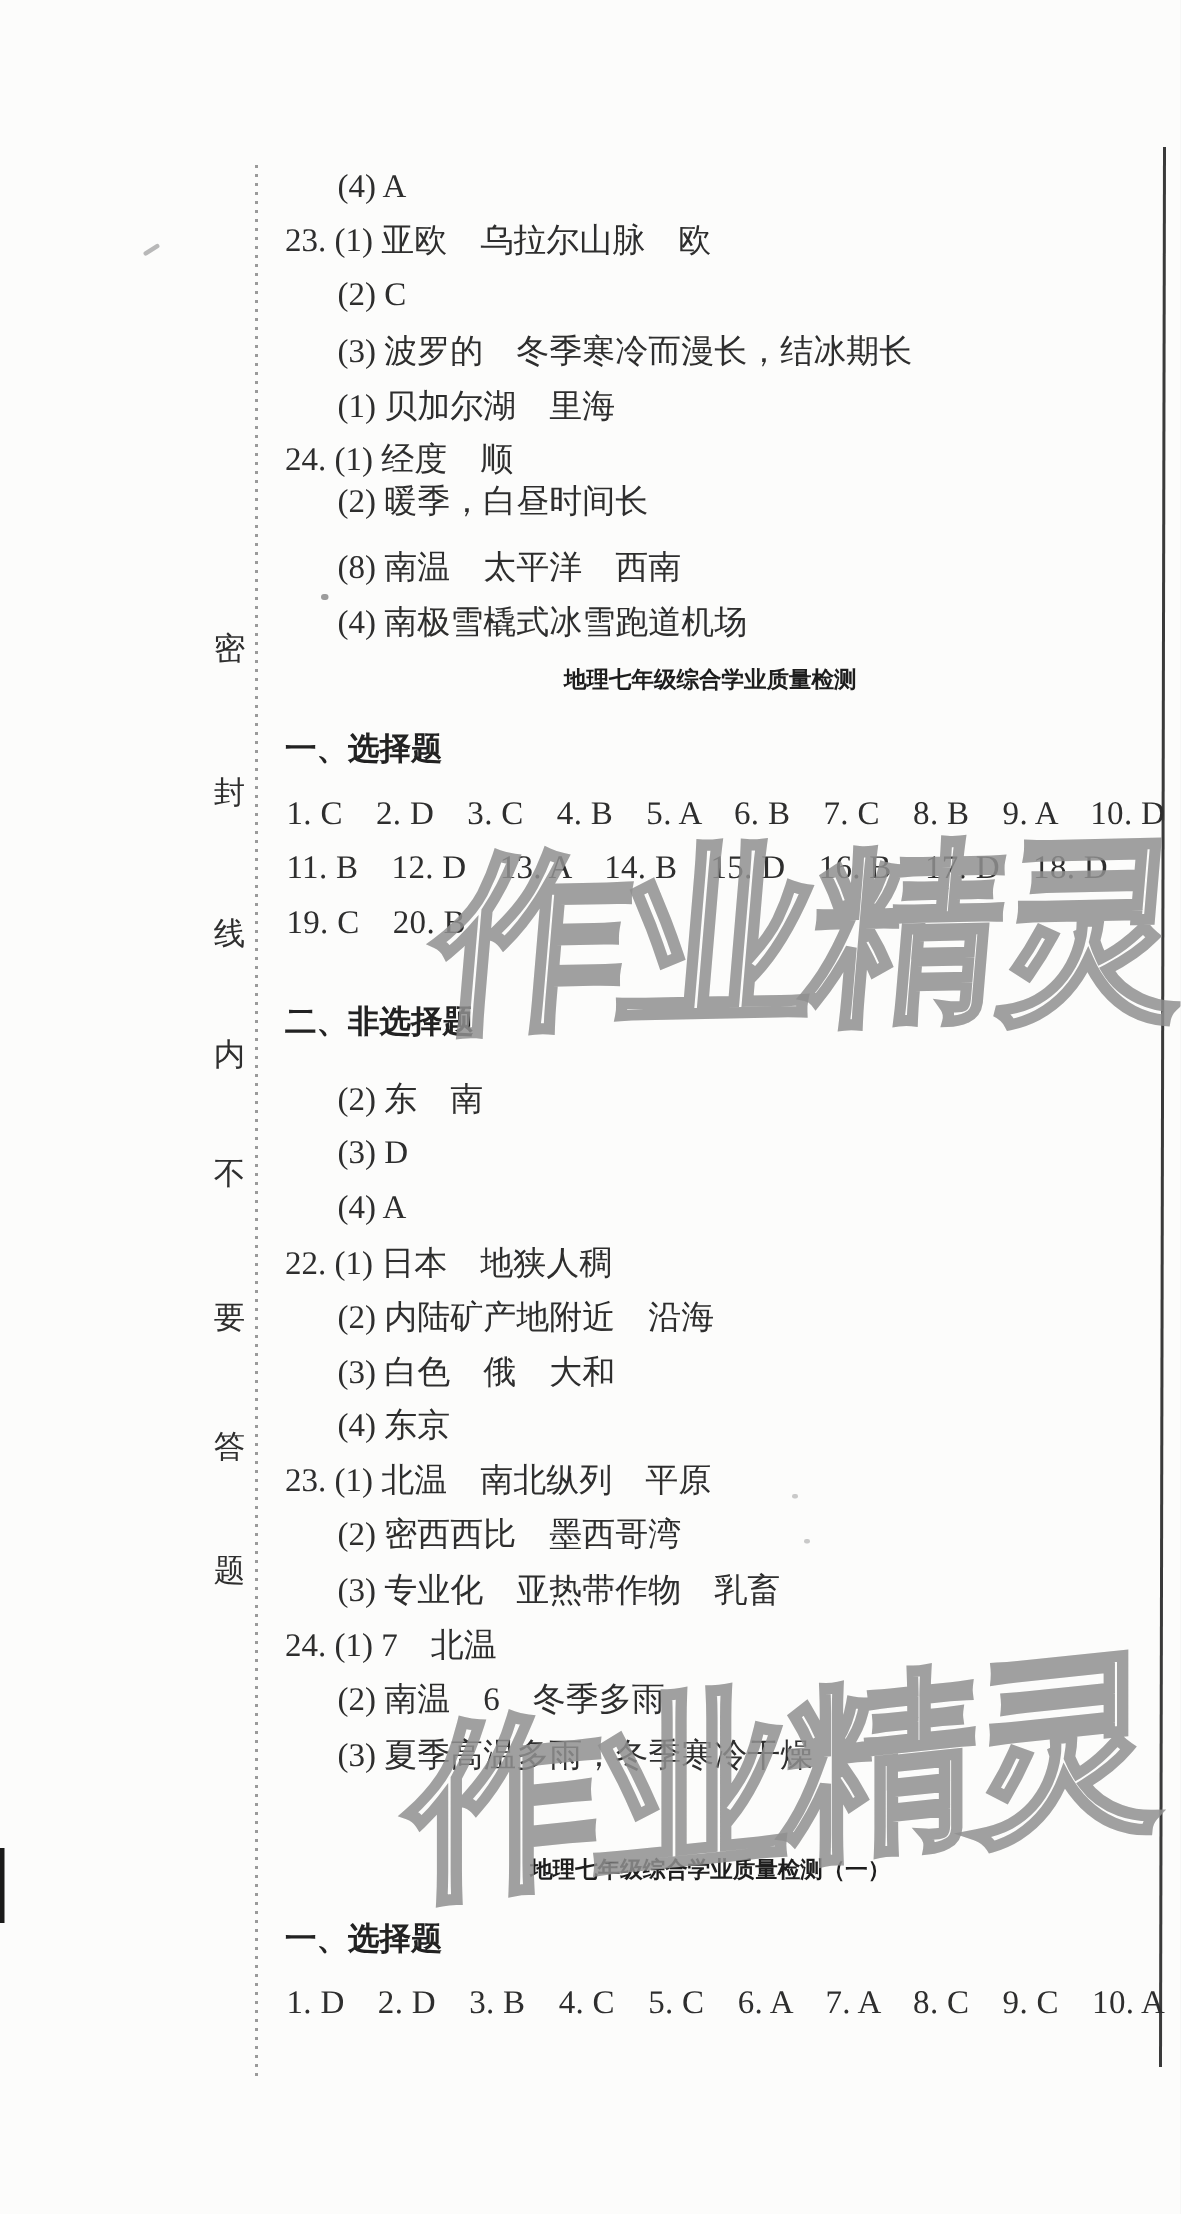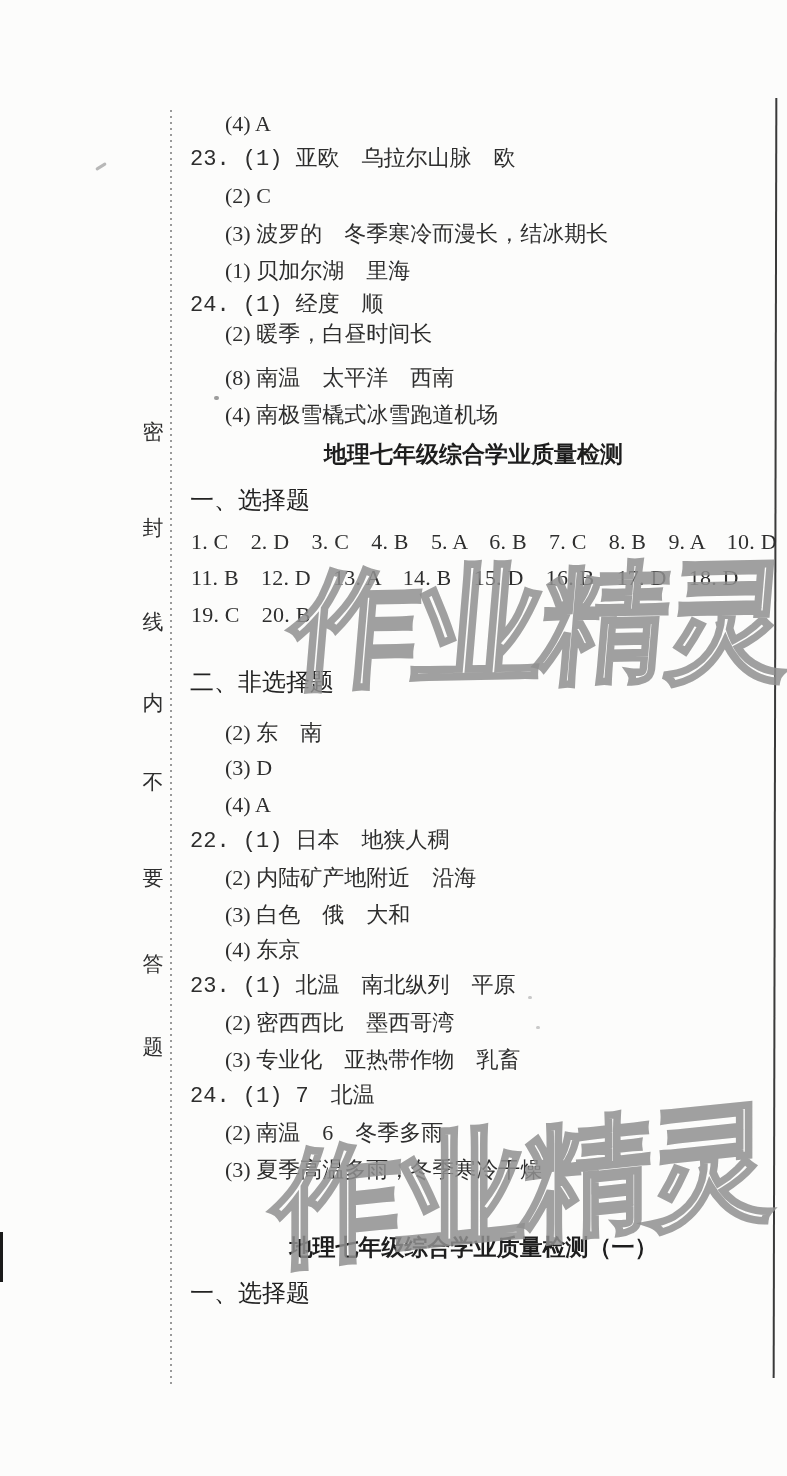--- a/index.html
+++ b/index.html
@@ -35,31 +35,31 @@
   
   .ln{
     position:absolute;
     white-space:nowrap;
     line-height:36px;
     font-size:22px;
     color:#2e2e2e;
     z-index:2;
   }
   .sub{left:225px;}
-  .num{left:190px;font-family:Liberation Mono, monospace;}
+  .num{left:190px;}
   .row{left:191px;letter-spacing:0.2px;}
   .sec{
     left:190px;
     font-family:"Liberation Sans","DejaVu Sans",sans-serif;
-    font-weight:normal;font-size:24px;color:#222;
+    font-weight:bold;font-size:21px;color:#222;
   }
   .hd{
     left:172px;width:603px;text-align:center;
     font-family:"Liberation Sans","DejaVu Sans",sans-serif;
-    font-weight:bold;font-size:23px;color:#1d1d1d;
+    font-weight:bold;font-size:15px;color:#1d1d1d;
   }
   
   .wm{
     position:absolute;
     font-family:"Liberation Sans","DejaVu Sans",sans-serif;
     font-weight:bold;
     font-size:128px;line-height:1;
     letter-spacing:-4px;
     white-space:nowrap;
     color:transparent;
@@ -117,20 +117,21 @@
   <div class="ln sub" style="top:897px">(3) 白色　俄　大和</div>
   <div class="ln sub" style="top:932px">(4) 东京</div>
   <div class="ln num" style="top:969px">23. (1) 北温　南北纵列　平原</div>
   <div class="ln sub" style="top:1005px">(2) 密西西比　墨西哥湾</div>
   <div class="ln sub" style="top:1042px">(3) 专业化　亚热带作物　乳畜</div>
   <div class="ln num" style="top:1079px">24. (1) 7　北温</div>
   <div class="ln sub" style="top:1115px">(2) 南温　6　冬季多雨</div>
   <div class="ln sub" style="top:1152px">(3) 夏季高温多雨，冬季寒冷干燥</div>
   <div class="ln hd" style="top:1229px">地理七年级综合学业质量检测（一）</div>
   <div class="ln sec" style="top:1275px">一、选择题</div>
+  <div class="ln row" style="top:1317px">1. D　2. D　3. B　4. C　5. C　6. A　7. A　8. C　9. C　10. A</div>
 
   <div id="wm1" class="wm">作业精灵</div>
   <div id="wm2" class="wm">作业精灵</div>
 
   <div id="edge-tick" class="artifact"></div>
   <div id="speck-1" class="artifact"></div>
   <div id="speck-2" class="artifact"></div>
   <div id="speck-3" class="artifact"></div>
   <div id="speck-4" class="artifact"></div>
 

